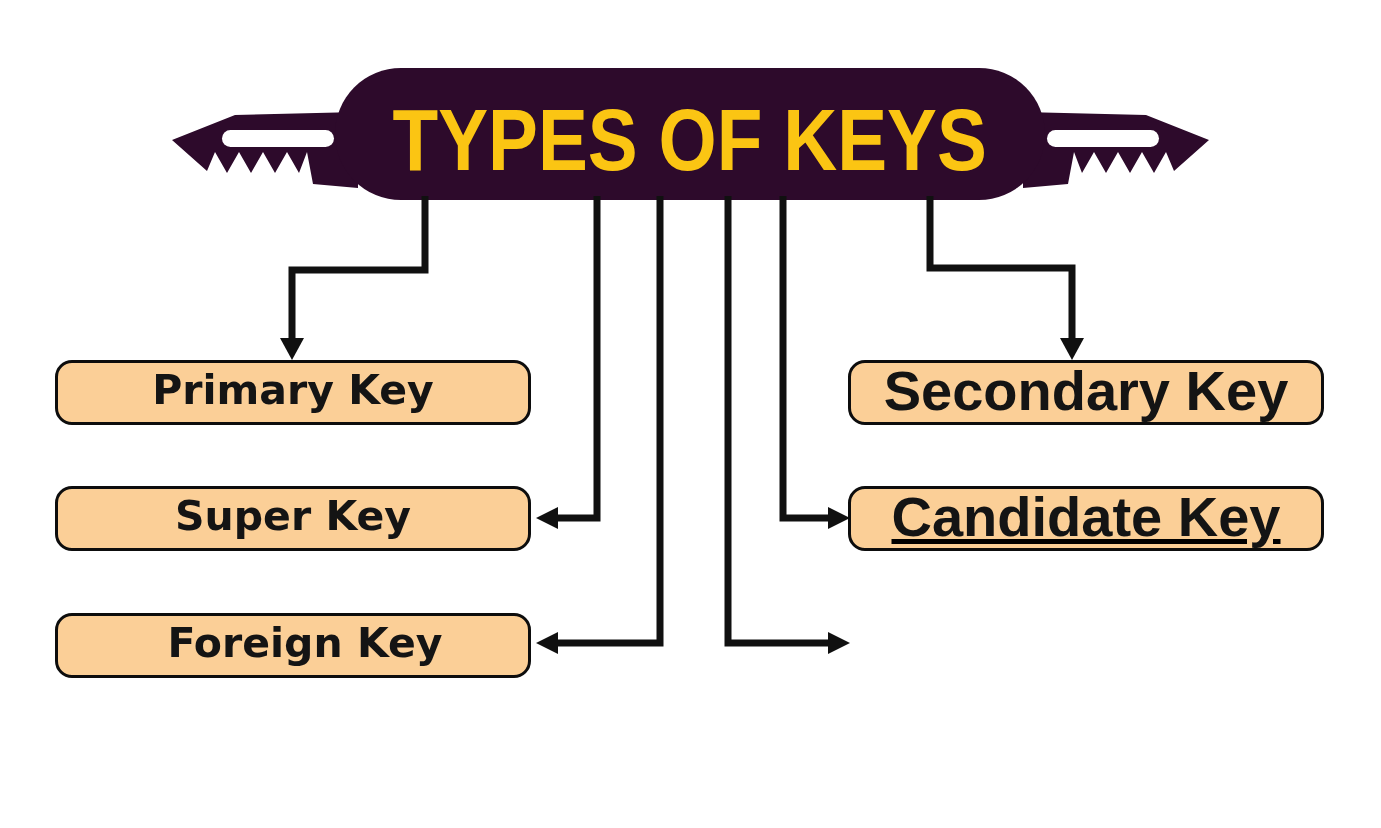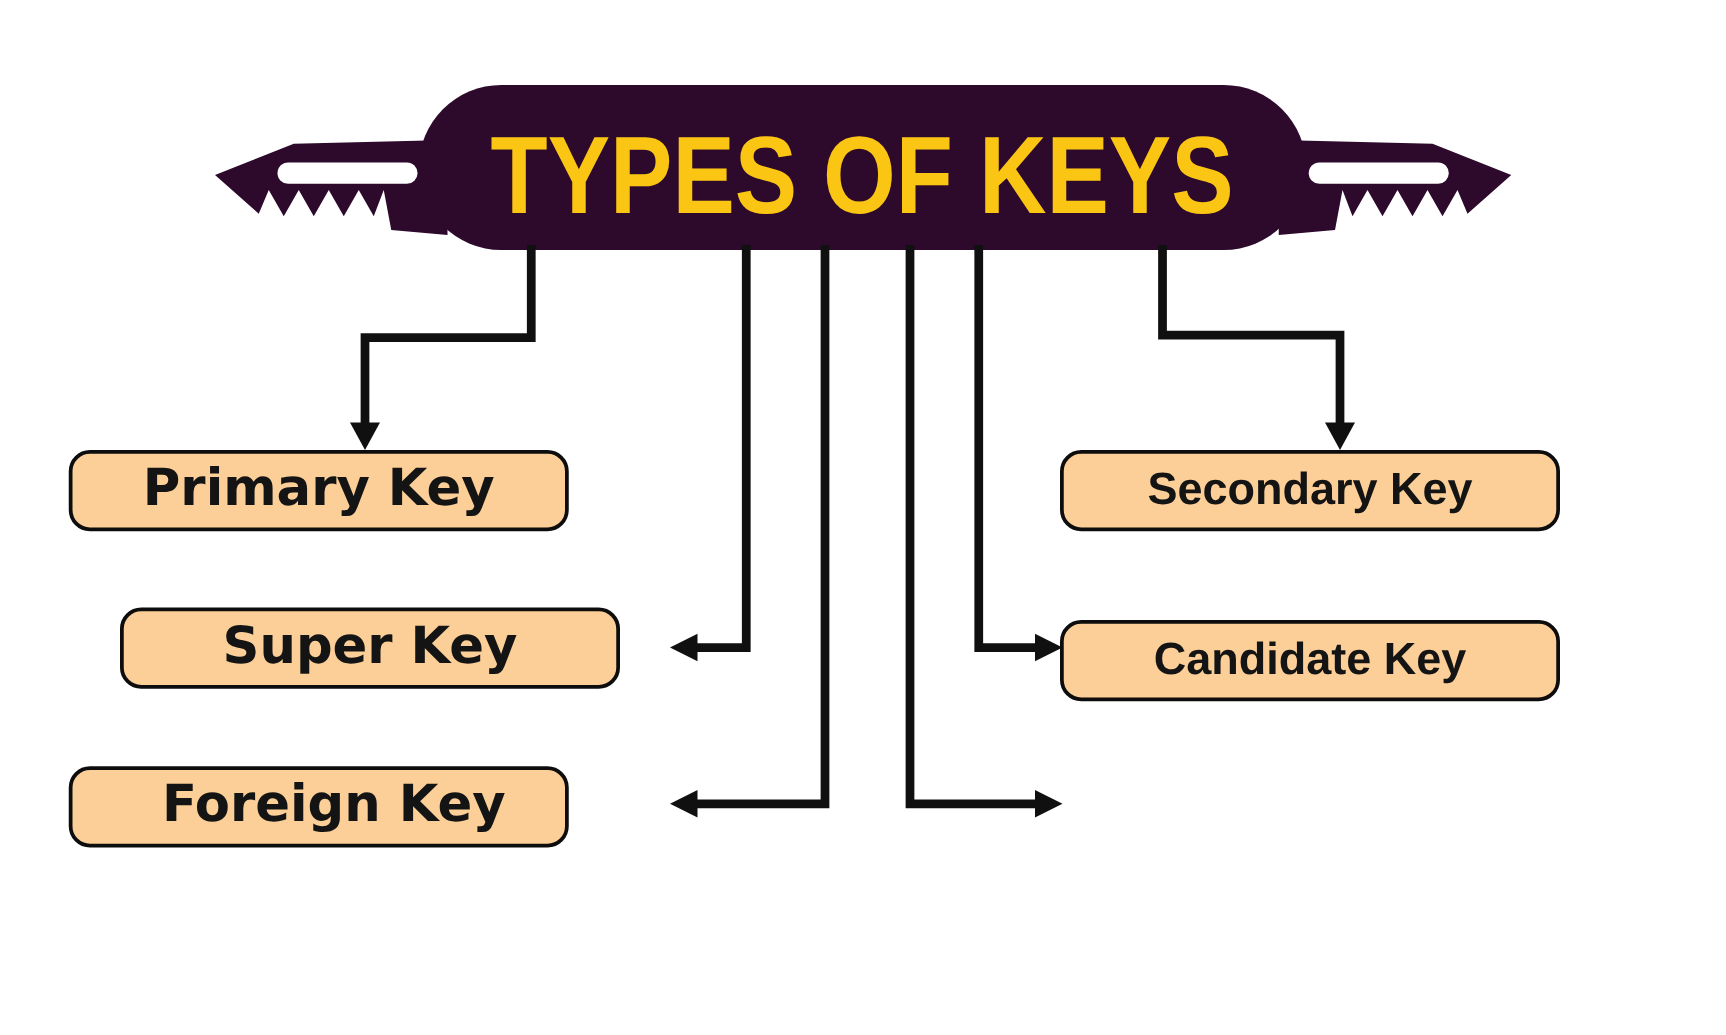--- a/index.html
+++ b/index.html
@@ -33,41 +33,41 @@
     font-family:"Liberation Sans",sans-serif;
     font-weight:800;
     font-size:88px;
     white-space:nowrap;
     transform:scaleX(0.85);
     letter-spacing:0px;
   }
   
   .node{
     position:absolute;
-    width:400px;height:65px;
+    width:476px;height:65px;
     box-sizing:border-box;
     background:var(--box-fill);
     border:3px solid var(--box-border);
     border-radius:17px;
     display:flex;align-items:center;justify-content:center;
   }
   .node span{
     color:var(--label-text);
     font-weight:bold;
     white-space:nowrap;
     line-height:1;
     padding-bottom:4px;
   }
   .col-left  span{font-family:"DejaVu Sans",sans-serif;font-size:41px;}
-  .col-right span{font-family:"Liberation Sans",sans-serif;font-size:36px;}
+  .col-right span{font-family:"Liberation Sans",sans-serif;font-size:56px;}
   .node-primary  {left:55px; top:360px;}
-  .node-super    {left:55px; top:486px;margin-left:41px;}
+  .node-super    {left:55px; top:486px;}
   .node-foreign  {left:55px; top:613px;padding-left:24px;}
   .node-secondary{left:848px;top:360px;}
-  .node-candidate{left:848px;top:496px;}
+  .node-candidate{left:848px;top:486px;text-decoration:underline;}
   .node-alternate{left:848px;top:613px;}
   svg .wire{fill:none;stroke:var(--line);stroke-width:7;stroke-linejoin:miter;stroke-linecap:butt;}
   svg .head{fill:var(--line);}
   svg .keypart{fill:var(--key-dark);}
 </style>
 </head>
 <body>
 
 <div class="canvas">
 

